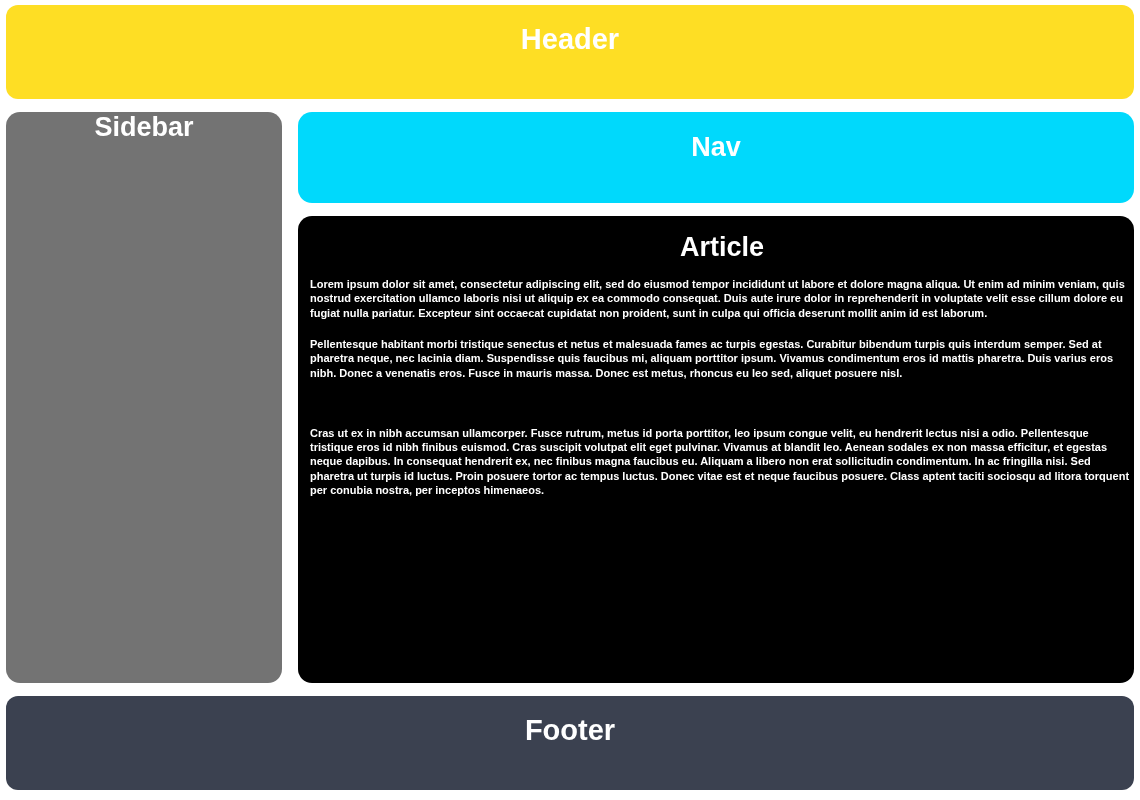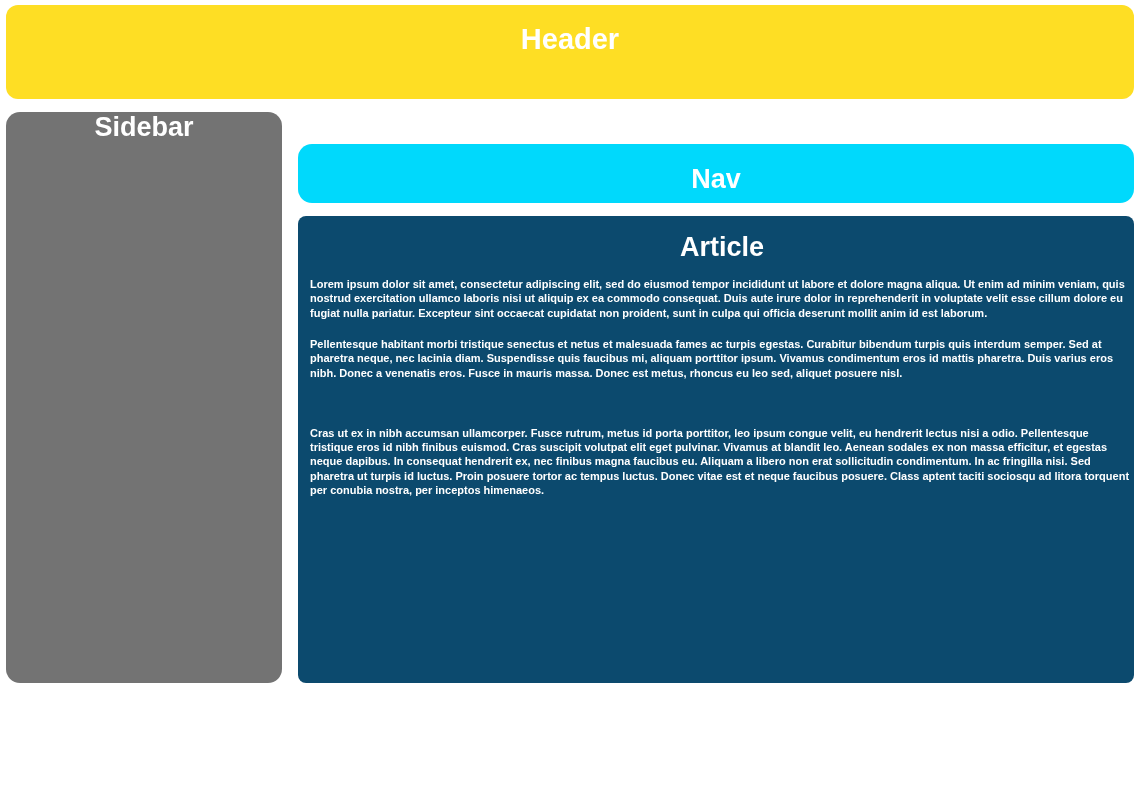--- a/index.html
+++ b/index.html
@@ -61,30 +61,29 @@
     border-radius: 14px;
   }
   .sidebar .region-title { font-size: 27px; }
 
   
   .nav {
     grid-area: nav;
     background: #00D9FC;
     padding-top: 20px;
     border-radius: 14px;
-    margin-top: 32px;
   }
   .nav .region-title { font-size: 27px; }
 
   
   .article {
     grid-area: article;
-    background: #0c4a6e;
+    background: #000000;
     padding: 16px 0 10px 12px;
-    border-radius: 8px;
+    border-radius: 14px;
   }
   .article .region-title { font-size: 27px; margin-bottom: 14px; }
   .article-body p {
     margin: 0 0 17px 0;
     color: #ffffff;
     font-weight: bold;
     font-size: 11px;
     line-height: 1.30;
     text-align: left;
   }
@@ -117,14 +116,17 @@
 
   <article class="region article">
     <span class="region-title">Article</span>
     <div class="article-body">
       <p>Lorem ipsum dolor sit amet, consectetur adipiscing elit, sed do eiusmod tempor incididunt ut labore et dolore magna aliqua. Ut enim ad minim veniam, quis nostrud exercitation ullamco laboris nisi ut aliquip ex ea commodo consequat. Duis aute irure dolor in reprehenderit in voluptate velit esse cillum dolore eu fugiat nulla pariatur. Excepteur sint occaecat cupidatat non proident, sunt in culpa qui officia deserunt mollit anim id est laborum.</p>
       <p>Pellentesque habitant morbi tristique senectus et netus et malesuada fames ac turpis egestas. Curabitur bibendum turpis quis interdum semper. Sed at pharetra neque, nec lacinia diam. Suspendisse quis faucibus mi, aliquam porttitor ipsum. Vivamus condimentum eros id mattis pharetra. Duis varius eros nibh. Donec a venenatis eros. Fusce in mauris massa. Donec est metus, rhoncus eu leo sed, aliquet posuere nisl.</p>
       <p>Cras ut ex in nibh accumsan ullamcorper. Fusce rutrum, metus id porta porttitor, leo ipsum congue velit, eu hendrerit lectus nisi a odio. Pellentesque tristique eros id nibh finibus euismod. Cras suscipit volutpat elit eget pulvinar. Vivamus at blandit leo. Aenean sodales ex non massa efficitur, et egestas neque dapibus. In consequat hendrerit ex, nec finibus magna faucibus eu. Aliquam a libero non erat sollicitudin condimentum. In ac fringilla nisi. Sed pharetra ut turpis id luctus. Proin posuere tortor ac tempus luctus. Donec vitae est et neque faucibus posuere. Class aptent taciti sociosqu ad litora torquent per conubia nostra, per inceptos himenaeos.</p>
     </div>
   </article>
 
+  <footer class="region footer">
+    <span class="region-title">Footer</span>
+  </footer>
 
 </div>
 
 </body></html>

